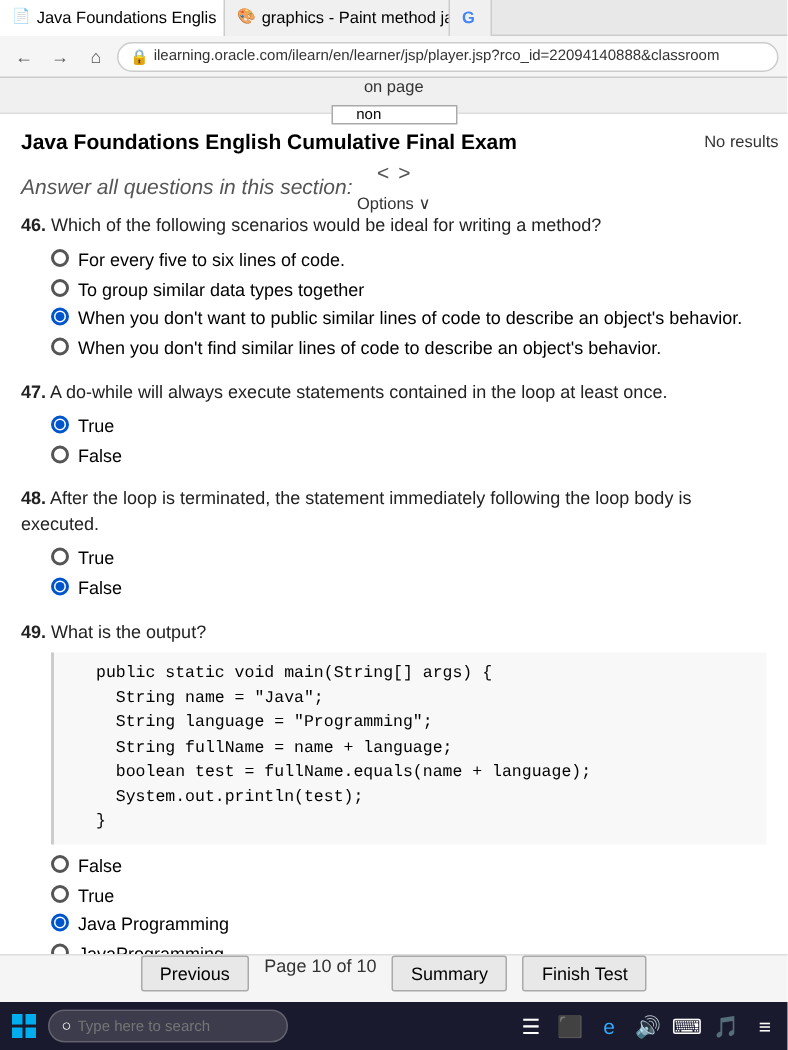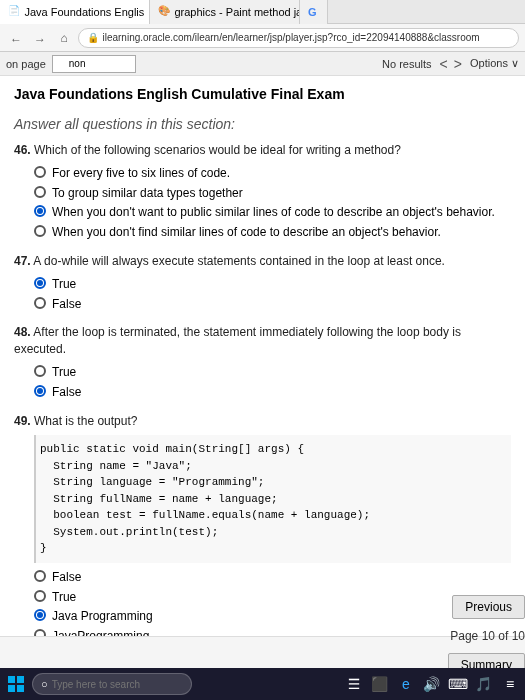--- a/index.html
+++ b/index.html
@@ -79,20 +79,21 @@
 
     
     .search-bar {
       display: flex;
       align-items: center;
       background: #f0f0f0;
       height: 24px;
       border-bottom: 1px solid #ddd;
       padding: 0 6px;
       gap: 6px;
+      flex-direction: column;
     }
     .on-page-label { font-size: 11px; color: #333; }
     .search-input {
       border: 1px solid #aaa;
       height: 18px;
       padding: 0 16px;
       font-size: 10px;
       width: 84px;
     }
     .no-results { font-size: 11px; color: #333; margin-left: auto; }
@@ -178,41 +179,40 @@
       background: #0055cc;
       position: absolute;
       top: 1px;
       left: 1px;
     }
 
     .code-block {
       font-family: 'Courier New', monospace;
       font-size: 11px;
       background: #f8f8f8;
-      padding: 6px 4px;
+      padding: 6px 28px;
       margin: 6px 0 6px 20px;
       border-left: 2px solid #ccc;
       line-height: 1.5;
       white-space: pre;
     }
 
     
     .bottom-toolbar {
       position: absolute;
       bottom: 32px;
       left: 0;
       right: 0;
       height: 32px;
       display: flex;
-      align-items: flex-end;
+      align-items: flex-start;
       justify-content: center;
       border-top: 1px solid #ddd;
       background: #f5f5f5;
       gap: 10px;
-      flex-direction: column;
     }
     .toolbar-btn {
       padding: 4px 12px;
       border: 1px solid #aaa;
       background: #e8e8e8;
       cursor: pointer;
       font-size: 12px;
       border-radius: 2px;
     }
     .page-info {

